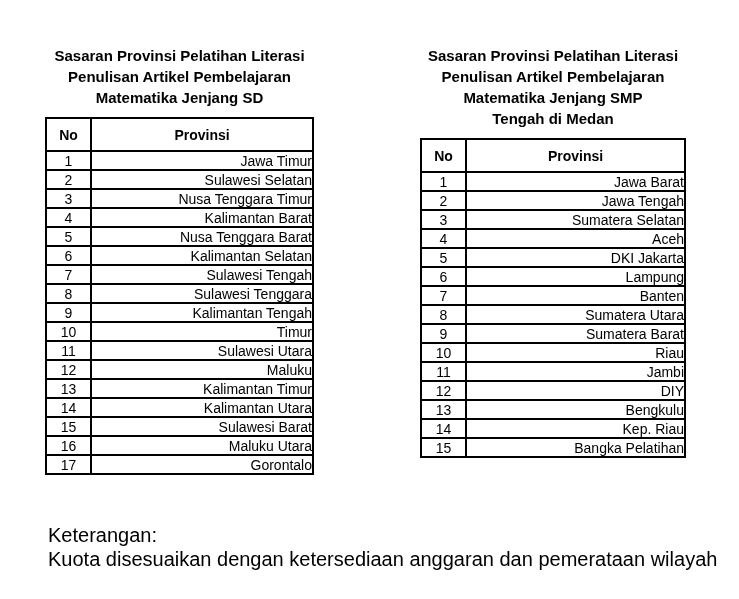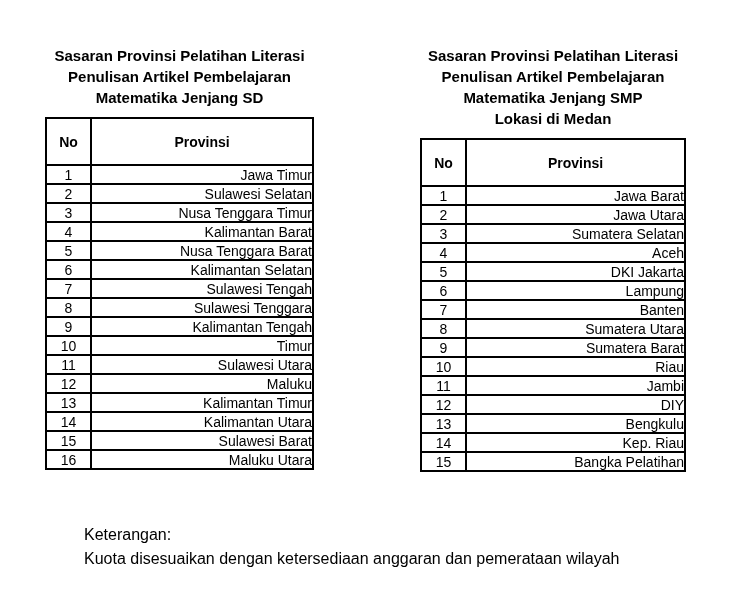--- a/index.html
+++ b/index.html
@@ -34,34 +34,33 @@
   th, td {
     border: 2px solid #000000;
     font-size: 14px;
     padding: 0;
     overflow: hidden;
     white-space: nowrap;
   }
   th {
     font-weight: bold;
     text-align: center;
-    height: 47px;
+    height: 33px;
   }
   col.c-no  { width: 45px; }
   col.c-prov { width: auto; }
   td { height: 19px; }
   td.num  { text-align: center; }
   td.prov { text-align: right; padding-left: 5px; }
   .notes {
     position: absolute;
     left: 48px;
     top: 523px;
-    font-size: 16px;
+    font-size: 20px;
     line-height: 24px;
-    margin-left: 36px;
   }
 </style>
 </head>
 <body>
 
 <div class="col left">
   <div class="title">
     <div>Sasaran Provinsi Pelatihan Literasi</div>
     <div>Penulisan Artikel Pembelajaran</div>
     <div>Matematika Jenjang SD</div>
@@ -135,50 +134,54 @@
           <td class="prov">Kalimantan Utara</td>
         </tr>
         <tr>
           <td class="num">15</td>
           <td class="prov">Sulawesi Barat</td>
         </tr>
         <tr>
           <td class="num">16</td>
           <td class="prov">Maluku Utara</td>
         </tr>
+        <tr>
+          <td class="num">17</td>
+          <td class="prov">Gorontalo</td>
+        </tr>
       </tbody>
   </table>
 </div>
 
 <div class="col right">
   <div class="title">
     <div>Sasaran Provinsi Pelatihan Literasi</div>
     <div>Penulisan Artikel Pembelajaran</div>
     <div>Matematika Jenjang SMP</div>
-    <div>Lokasi di Medan</div>
+    <div>Tengah di Medan</div>
   </div>
   <table>
     <colgroup>
         <col class="c-no">
         <col class="c-prov">
       </colgroup>
     <thead>
       <tr>
         <th>No</th>
         <th>Provinsi</th>
       </tr>
     </thead>
     <tbody>
         <tr>
           <td class="num">1</td>
           <td class="prov">Jawa Barat</td>
         </tr>
         <tr>
           <td class="num">2</td>
-          <td class="prov">Jawa Utara</td>
+          <td class="prov">Jawa Tengah</td>
         </tr>
         <tr>
           <td class="num">3</td>
           <td class="prov">Sumatera Selatan</td>
         </tr>
         <tr>
           <td class="num">4</td>
           <td class="prov">Aceh</td>
         </tr>
         <tr>

